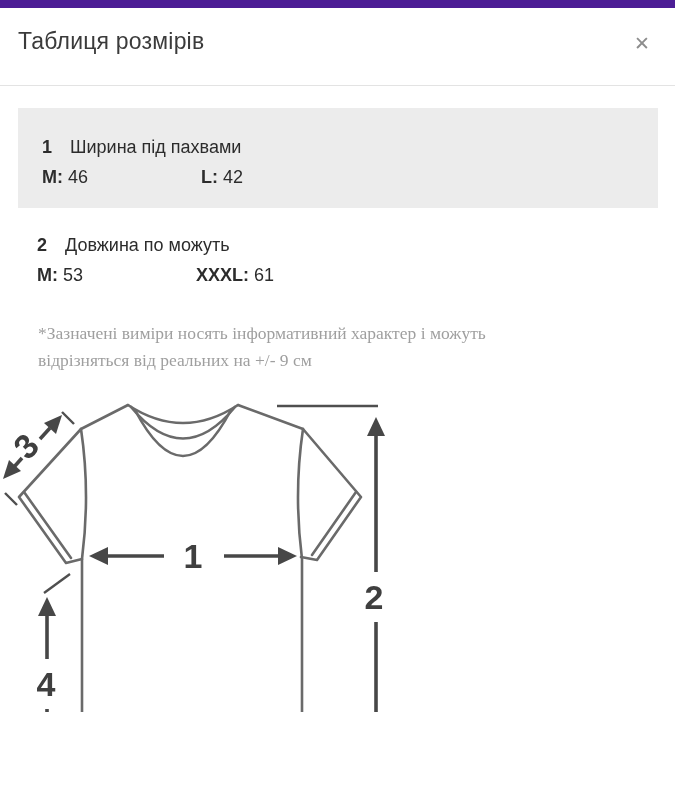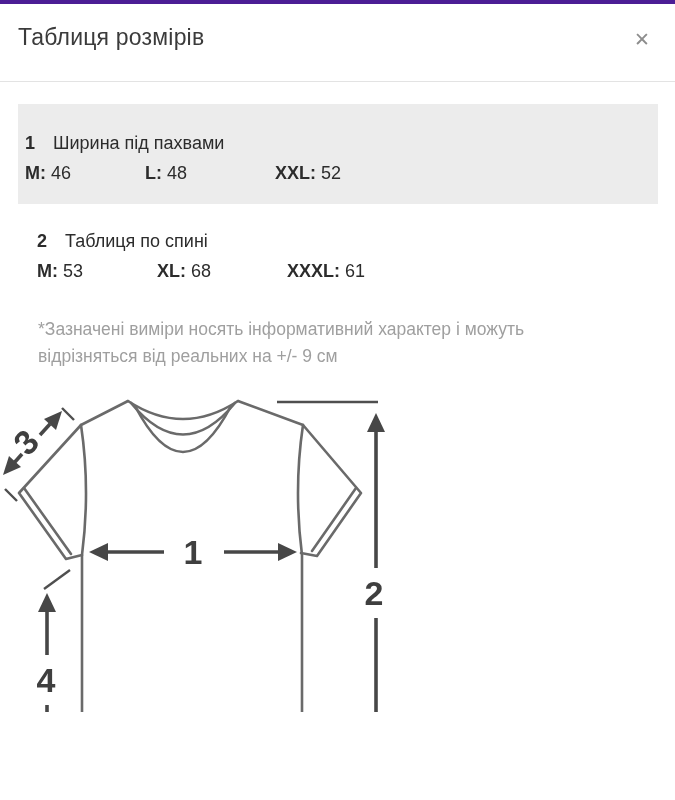--- a/index.html
+++ b/index.html
@@ -1,45 +1,45 @@
 <!DOCTYPE html>
 <html><head>
 <meta charset="utf-8">
 <style>
   html,body{margin:0;padding:0;background:#fff;}
   .modal{
     position:relative;width:675px;height:712px;background:#ffffff;
     font-family:"Liberation Sans","DejaVu Sans",sans-serif;overflow:hidden;
-    border-top:4px solid #4c1d95;box-sizing:border-box;
+    border-top:8px solid #4c1d95;box-sizing:border-box;
   }
   .modal-header{position:absolute;left:18px;top:20px;right:17px;height:40px;}
   .page-title{font-size:23px;font-weight:500;color:#3b3b3b;letter-spacing:.2px;}
   .close-button{
     position:absolute;right:2px;top:2px;width:28px;height:28px;border:none;background:transparent;
     color:#8d8d8d;font-size:19px;font-weight:700;cursor:pointer;padding:0;line-height:28px;text-align:center;
     font-family:"Liberation Sans","DejaVu Sans",sans-serif;
   }
   .header-divider{position:absolute;left:0;top:77px;width:675px;height:1px;background:#e3e3e3;}
   .size-panel{
     position:absolute;left:18px;top:100px;width:640px;height:100px;background:#ececec;
-    box-sizing:border-box;padding:28px 19px 0 7px;
+    box-sizing:border-box;padding:28px 19px 0 24px;
   }
   .row-plain{position:absolute;left:18px;top:226px;width:640px;box-sizing:border-box;padding:0 19px;}
   .row-title{font-size:18px;color:#2c2c2c;line-height:22px;white-space:nowrap;}
   .row-number{font-weight:700;margin-right:18px;}
   .size-grid{
     display:grid;grid-template-columns:120px 130px 118px 122px 1fr;
-    margin-top:8px;font-size:18px;color:#2c2c2c;line-height:22px;
+    margin-top:8px;font-size:18px;color:#2c2c2c;line-height:22px;gap:39px;
   }
   .size-cell{white-space:nowrap;}
   .size-label{font-weight:700;}
   .size-value{font-weight:400;margin-left:5px;}
   .note-text{
     position:absolute;left:38px;top:312px;width:580px;
-    font-size:17.5px;line-height:27px;color:#9f9f9f;
+    font-size:17.5px;line-height:27px;color:#9f9f9f;font-family:Liberation Serif, serif;
   }
   .size-diagram{position:absolute;left:0;top:380px;}
   .shirt{stroke:#6a6a6a;stroke-width:2.6;fill:none;stroke-linejoin:round;stroke-linecap:round;}
   .arrow-line{stroke:#474747;stroke-width:3.6;fill:none;stroke-linecap:butt;}
   .arrow-head{fill:#474747;stroke:none;}
   .tick{stroke:#4f4f4f;stroke-width:2.4;fill:none;stroke-linecap:butt;}
   .dim-label{
     font-family:"Liberation Sans","DejaVu Sans",sans-serif;
     font-weight:700;font-size:34px;fill:#3f3f3f;
   }
@@ -55,32 +55,30 @@
   </div>
 
   <div class="header-divider"></div>
 
   <div class="size-panel">
     <div class="row-title">
       <span class="row-number">1</span><span>Ширина під пахвами</span>
     </div>
     <div class="size-grid">
       <span class="size-cell"><span class="size-label">M:</span><span class="size-value">46</span></span>
-      <span class="size-cell"><span class="size-label">L:</span><span class="size-value">48</span></span>
-      <span class="size-cell"><span class="size-label">XXL:</span><span class="size-value">52</span></span>
+      <span class="size-cell"><span class="size-label">L:</span><span class="size-value">42</span></span>
     </div>
   </div>
 
   <div class="row-plain">
     <div class="row-title">
-      <span class="row-number">2</span><span>Таблиця по спині</span>
+      <span class="row-number">2</span><span>Довжина по можуть</span>
     </div>
     <div class="size-grid">
       <span class="size-cell"><span class="size-label">M:</span><span class="size-value">53</span></span>
-      <span class="size-cell"><span class="size-label">XL:</span><span class="size-value">68</span></span>
       <span class="size-cell"><span class="size-label">XXXL:</span><span class="size-value">61</span></span>
     </div>
   </div>
 
   <div class="note-text">
     <div>*Зазначені виміри носять інформативний характер і можуть</div>
     <div>відрізняться від реальних на +/- 9 см</div>
   </div>
 
   <svg class="size-diagram" width="450" height="420" viewBox="0 380 450 420" xmlns="http://www.w3.org/2000/svg">

